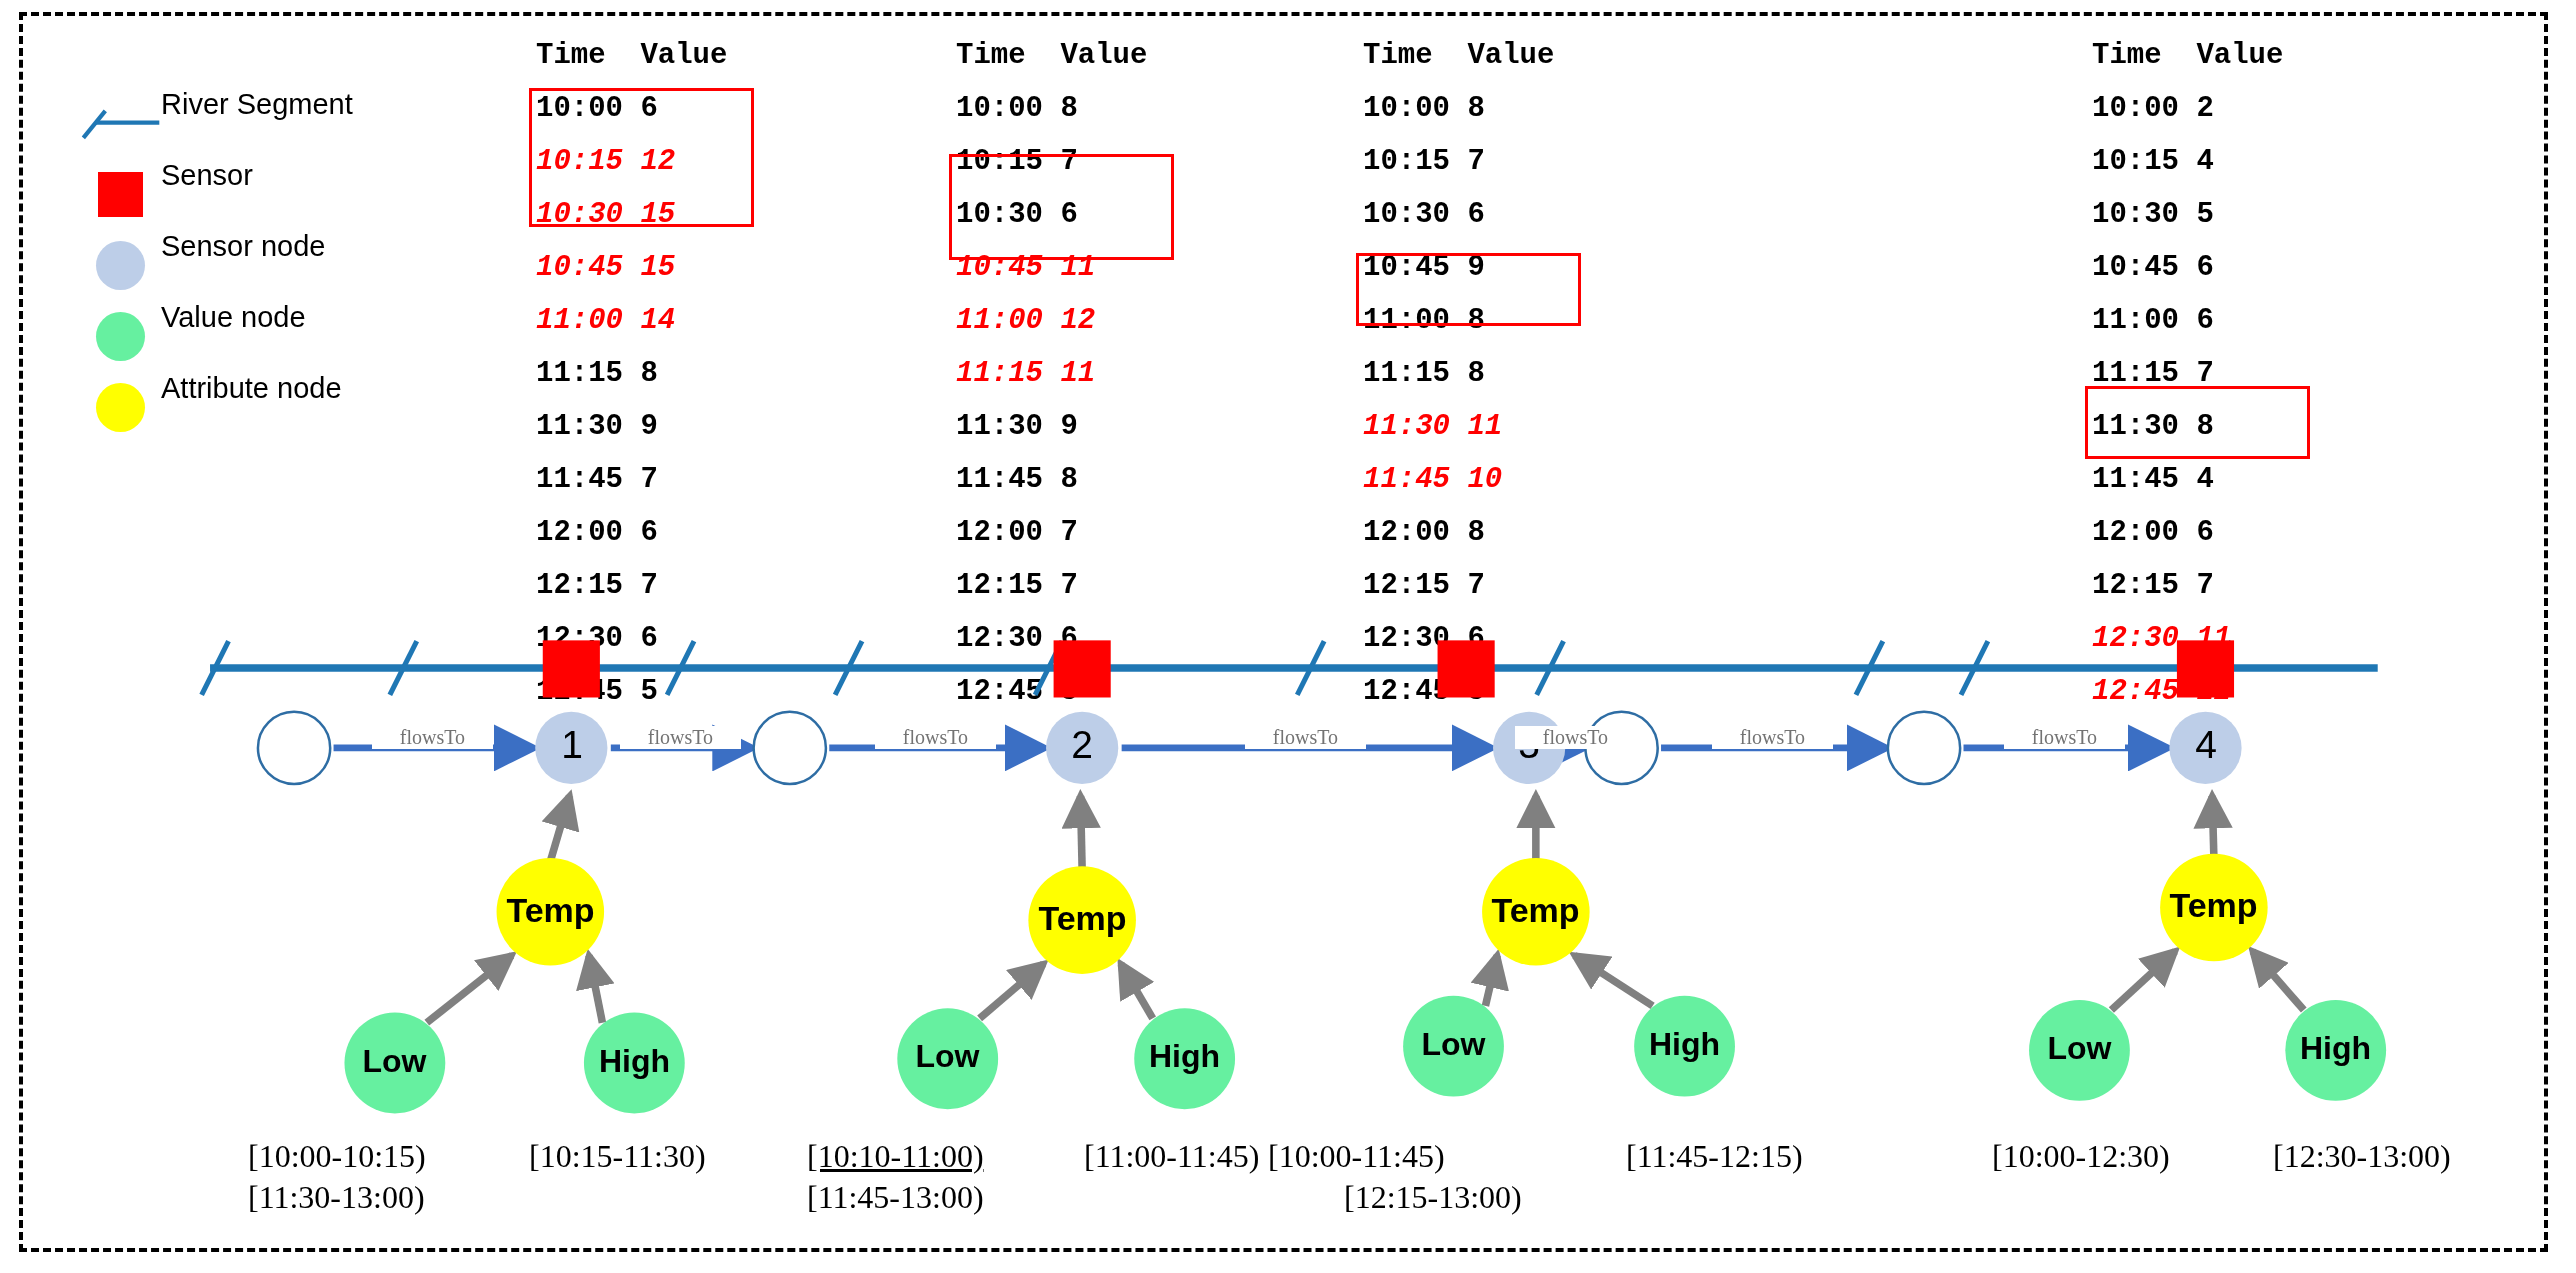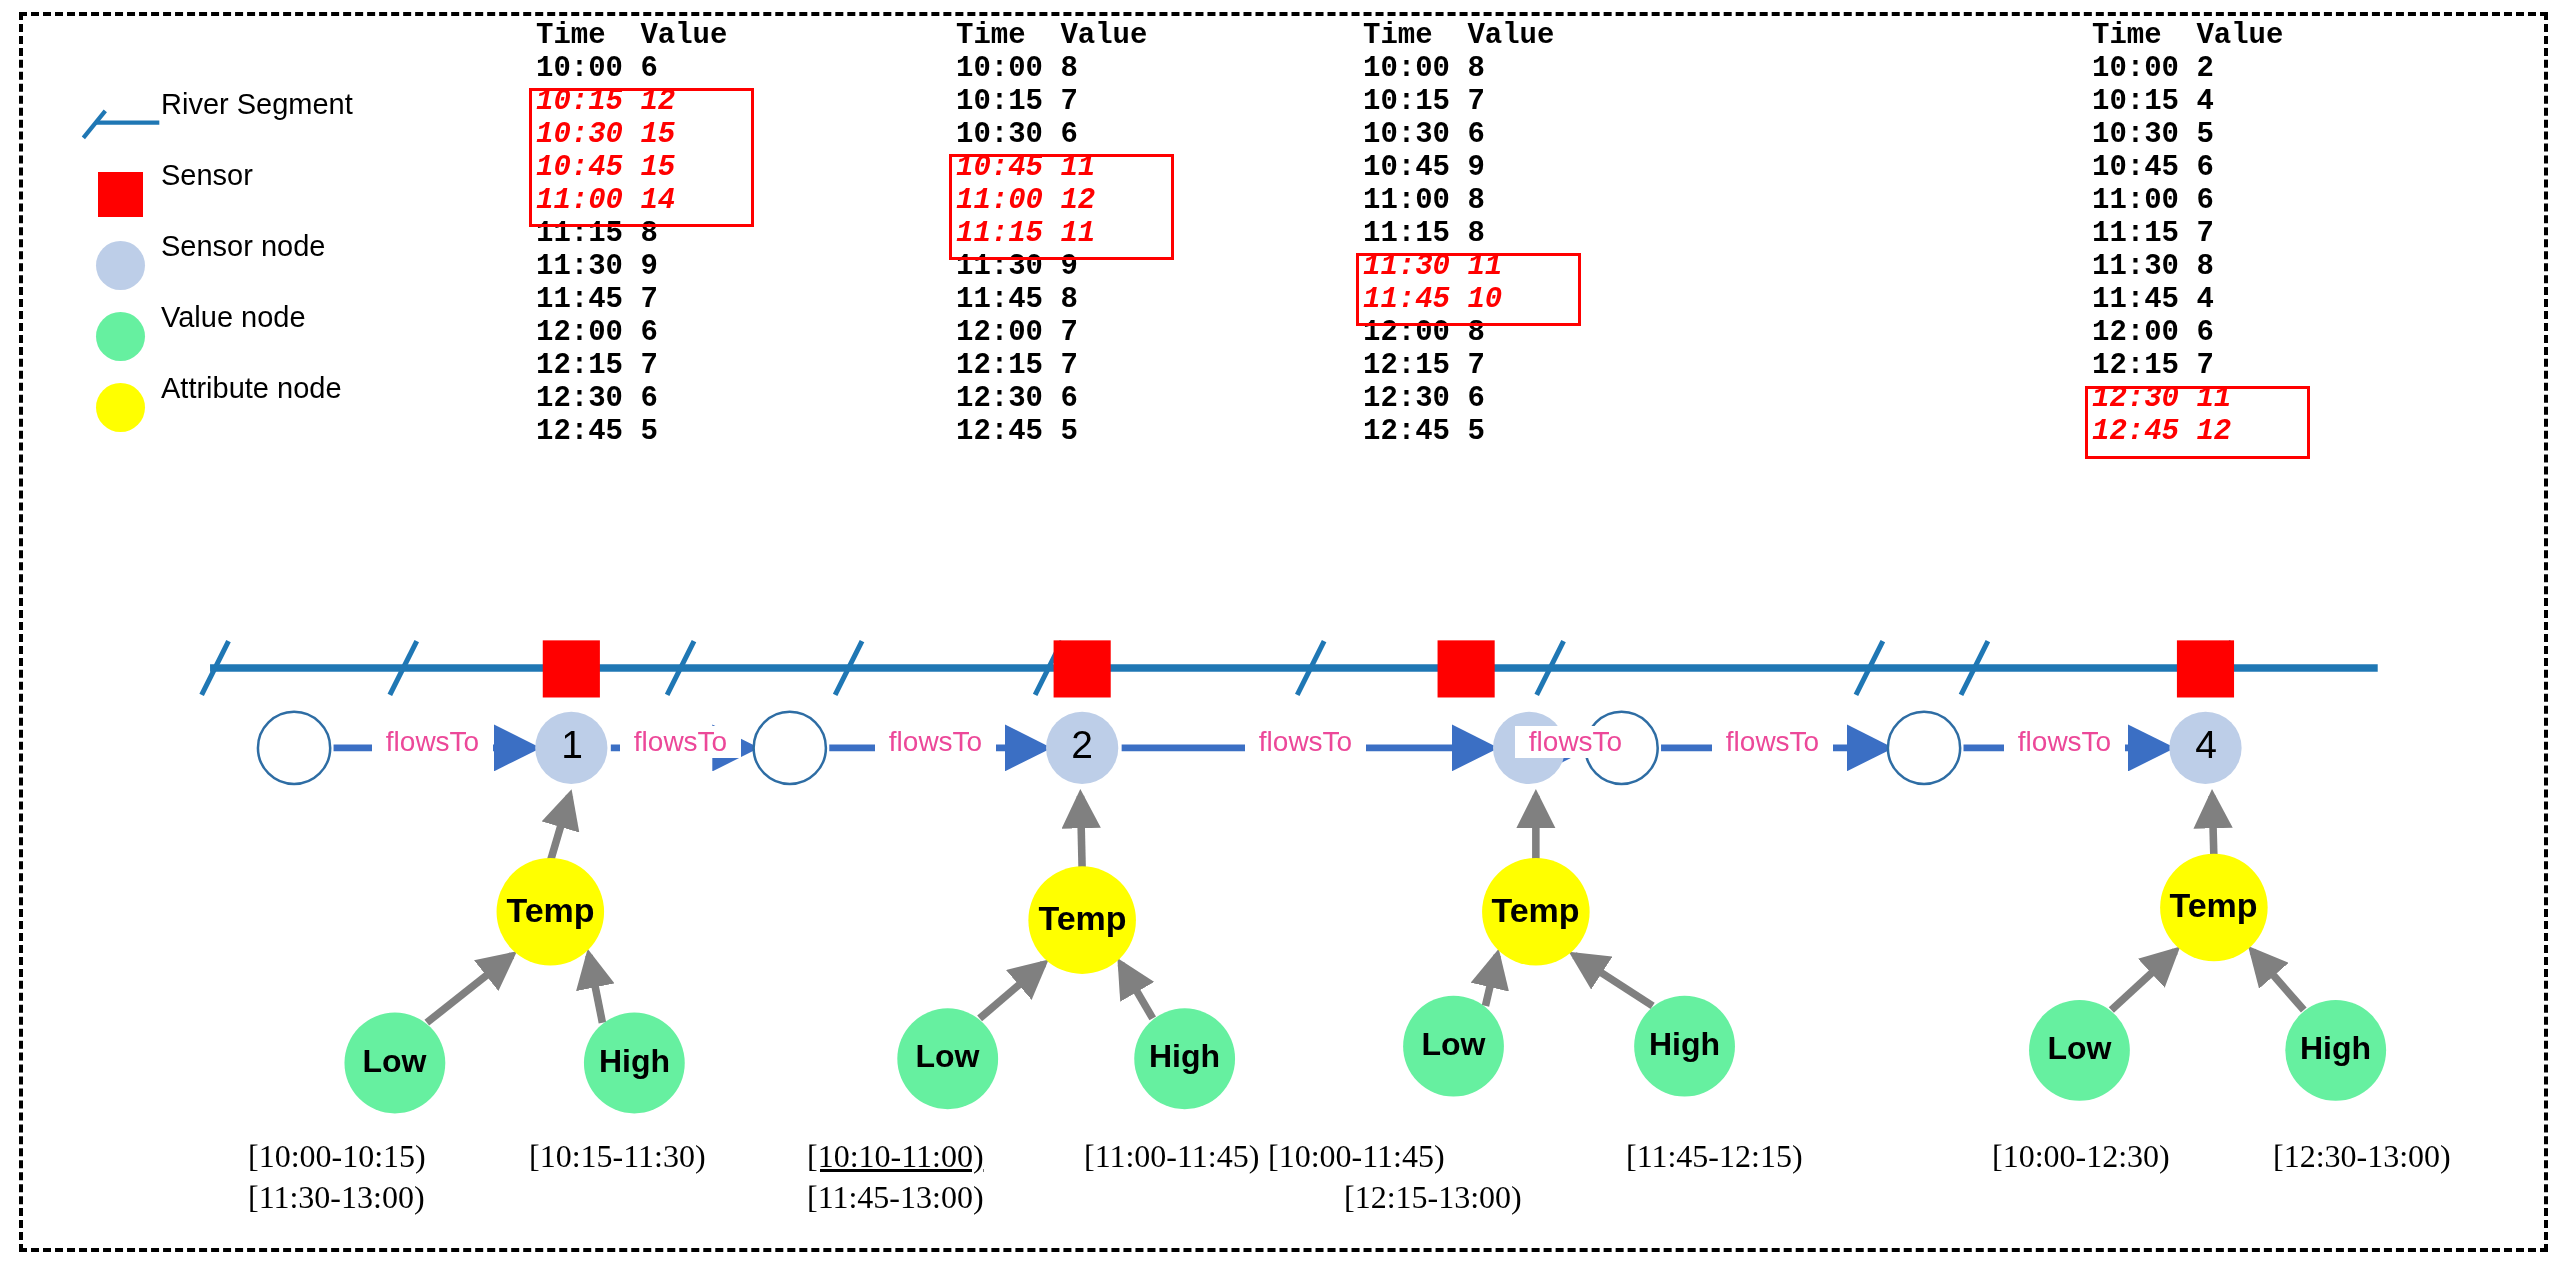--- a/index.html
+++ b/index.html
@@ -62,21 +62,21 @@
     font-size:29px;
     font-weight:bold;
     color:#000000;
     line-height:33px;
     white-space:pre;
   }
   .dtable .hdr{letter-spacing:0px;}
   .dtable .row{position:relative;}
   .dtable .row.hl{color:#ff0000;font-style:italic;}
   .tcell-time{display:inline-block;width:6ch;}
-  .tcell-val{display:inline-block;}
+  .tcell-val{display:inline-block;margin-top:20px;}
   .hlbox{
     position:absolute;
     border:3.4px solid #ff0000;
     box-sizing:border-box;
     pointer-events:none;
   }
 
   
   #graph{position:absolute;left:0;top:0;width:2576px;height:1274px;}
 
@@ -96,23 +96,23 @@
     color:#000000;
     text-align:center;
     white-space:nowrap;
     pointer-events:none;
   }
   .nl-sensor{font-size:39px;font-weight:normal;}
   .nl-attr{font-size:34px;font-weight:bold;}
   .nl-val{font-size:32px;font-weight:bold;}
   .flowslabel{
     position:absolute;
-    font-family:Liberation Sans, sans-serif;
-    font-size:28px;
-    color:#ec4899;
+    font-family:Liberation Serif, serif;
+    font-size:20px;
+    color:#737373;
     white-space:nowrap;
   }
 </style>
 </head>
 <body>
 
 <div id="figure">
   <div id="frame"></div>
 
   <div id="legend">

